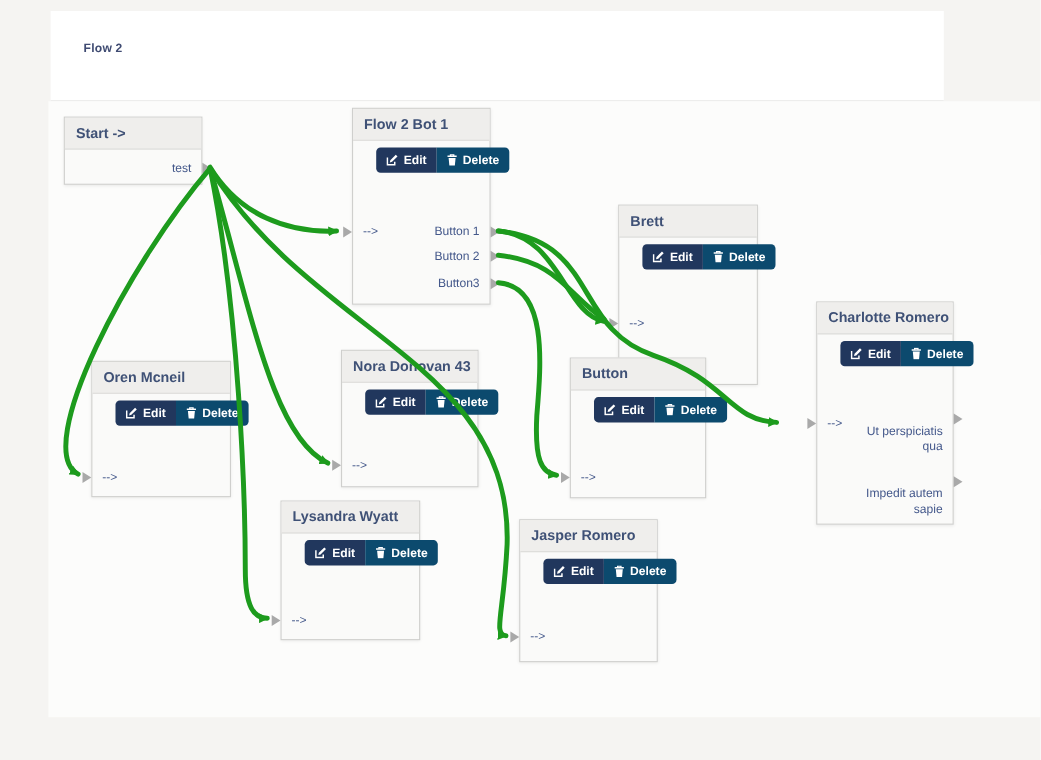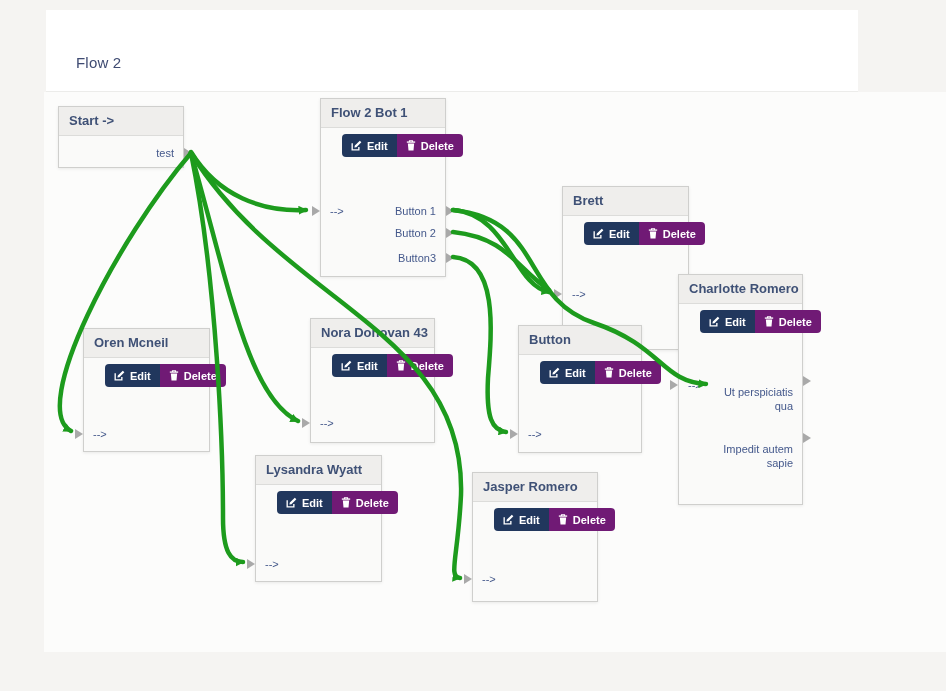--- a/index.html
+++ b/index.html
@@ -8,22 +8,22 @@
     font-family:"Liberation Sans","DejaVu Sans",sans-serif;
     background:#f5f4f2;
     position:relative;
     overflow:hidden;
   }
   .header-card {
     position:absolute; left:46px; top:10px; width:812px; height:82px;
     background:#ffffff; border-bottom:1px solid #ececea;
   }
   .page-title {
-    position:absolute; left:30px; top:44px;
-    font-size:15px; color:#3f4b72; letter-spacing:.2px;
+    position:absolute; left:30px; top:28px;
+    font-size:11px; color:#3f4b72; letter-spacing:.2px;font-weight:bold;
   }
   .canvas {
     position:absolute; left:44px; top:92px; width:902px; height:560px;
     background:#fcfcfb;
   }
   .edges-layer {
     position:absolute; left:0; top:0; width:946px; height:691px;
     pointer-events:none; z-index:5;
   }
   .flow-node {
@@ -41,21 +41,21 @@
     white-space:nowrap; overflow:hidden;
   }
   .btn-row { position:absolute; left:9px; display:flex;padding-left:12px; }
   .btn {
     display:flex; align-items:center; gap:5px;
     height:23px; padding:0 9px;
     color:#fff; font-size:11px; font-weight:700;
     border:none; cursor:pointer; font-family:inherit;
   }
   .btn-edit   { background:#21375d; border-radius:4px 0 0 4px; }
-  .btn-delete { background:#701a75; border-radius:0 4px 4px 0;justify-content:flex-end; }
+  .btn-delete { background:#0c4a6e; border-radius:0 4px 4px 0;justify-content:flex-end; }
   .btn svg { display:block; }
   .port-label {
     position:absolute; transform:translateY(-50%);
     color:#44588b; font-size:11px; white-space:nowrap;
   }
   .port-label.in  { left:9px; }
   .port-label.out { right:9px; text-align:right; }
   .port-label.multi { white-space:normal; line-height:14px; }
   .port-arrow {
     position:absolute; width:0; height:0;
@@ -125,21 +125,21 @@
             <path d="M1 2.4h10" stroke="#fff" stroke-width="1.6"></path>
             <path d="M4.2 2.2V0.8h3.6v1.4" fill="none" stroke="#fff" stroke-width="1.4"></path>
             <path d="M2.2 4.2h7.6l-.8 8.3H3l-.8-8.3z" fill="#fff"></path>
           </svg>
           <span>Delete</span>
         </button>
       </div>
       <span class="port-arrow in" style="top: 107px;"></span>
       <span class="port-label in" style="top: 107px;">--&gt;</span>
     </div>
-    <div class="flow-node" style="left: 678px; top: 274px; width: 125px; height: 231px;">
+    <div class="flow-node" style="left: 742px; top: 274px; width: 125px; height: 203px;">
       <div class="node-header">Charlotte Romero</div>
       <div class="btn-row" style="top: 35px;">
         <button class="btn btn-edit">
           <svg width="11" height="11" viewBox="0 0 14 14">
             <path d="M1.5 4v8.5H10V9" fill="none" stroke="#fff" stroke-width="1.7"></path>
             <path d="M11.2 0.8l2 2-6.3 6.3-2.6.6.6-2.6 6.3-6.3z" fill="#fff"></path>
           </svg>
           <span>Edit</span>
         </button>
         <button class="btn btn-delete">

